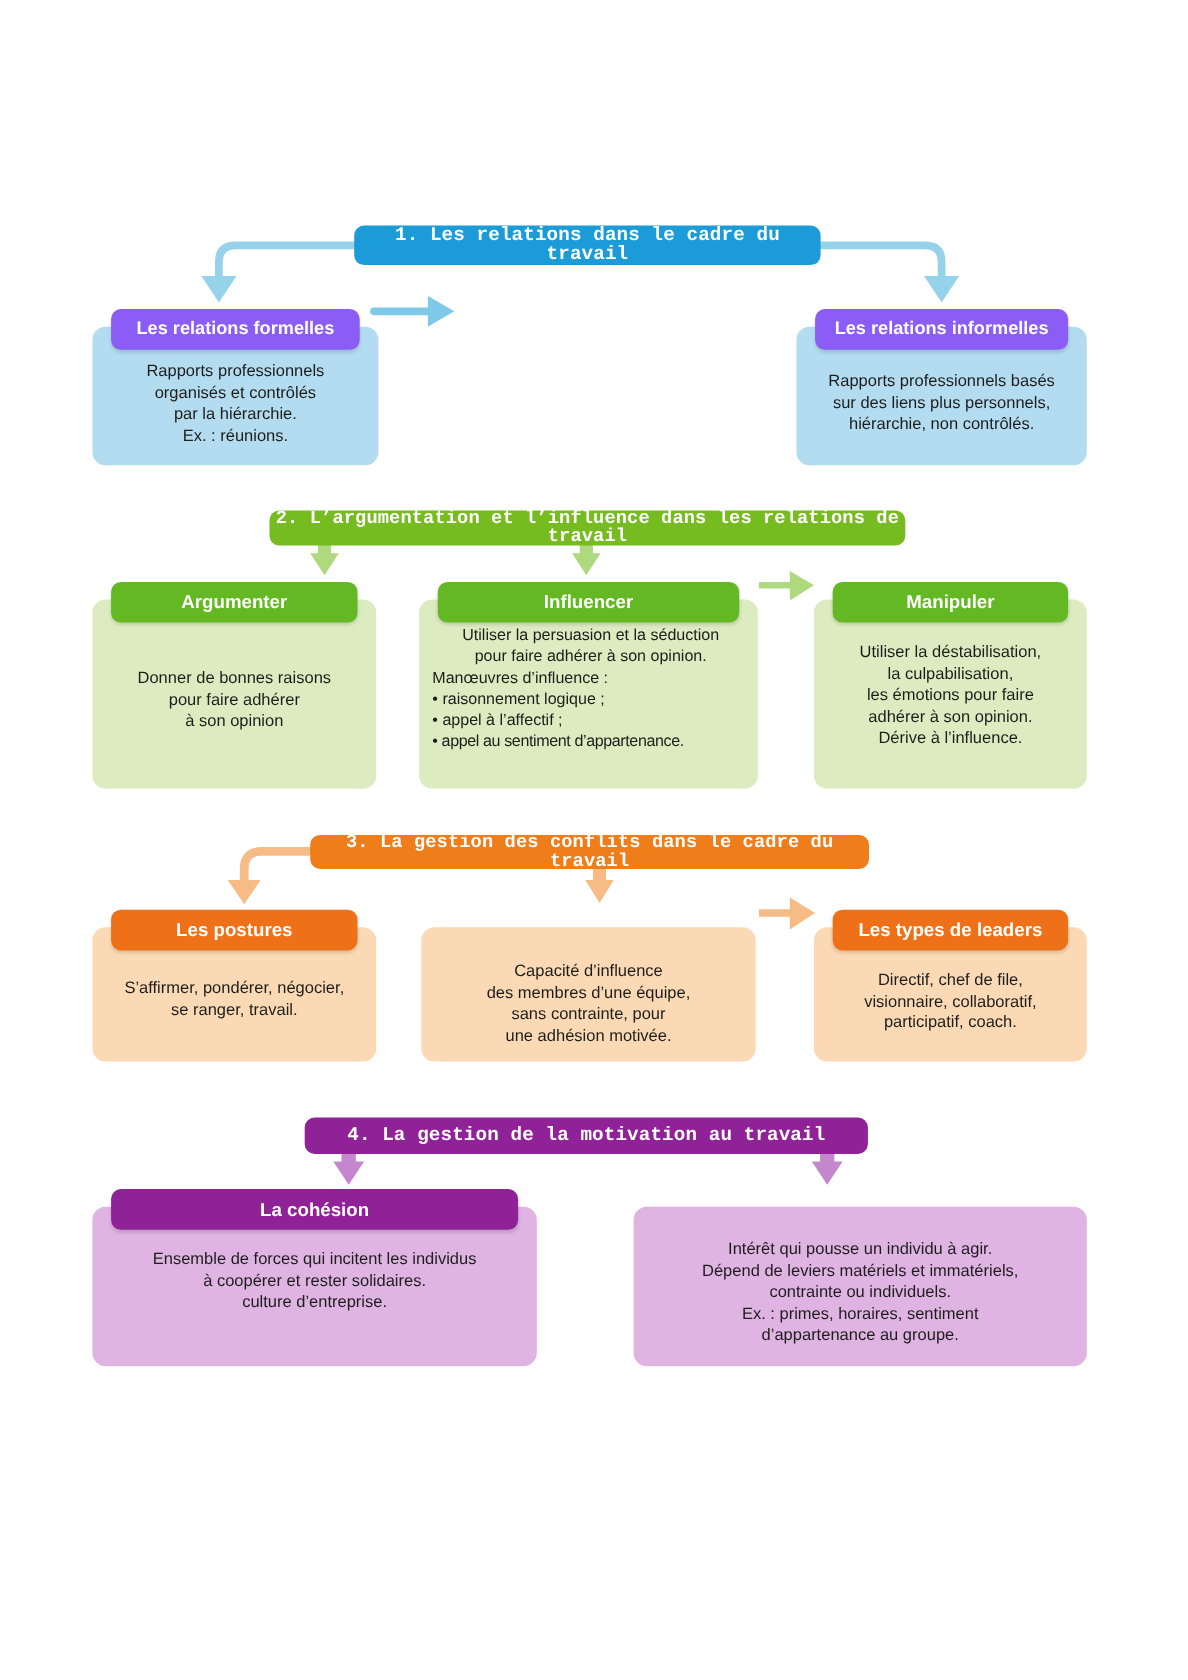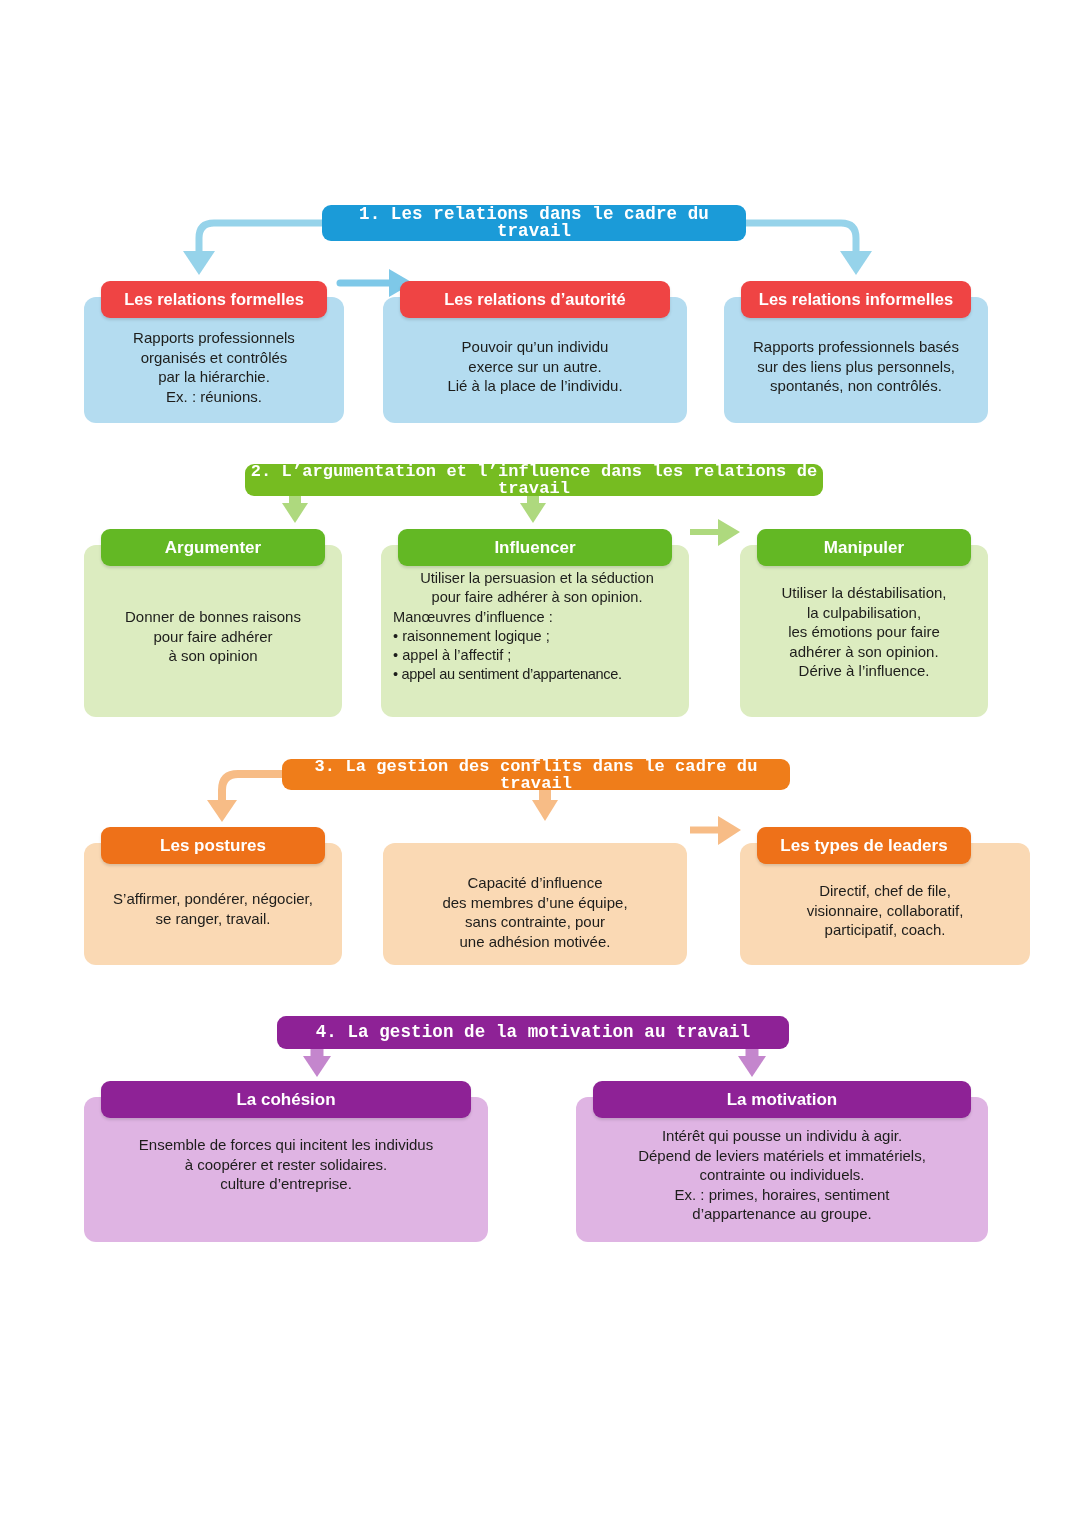--- a/index.html
+++ b/index.html
@@ -77,21 +77,21 @@
     line-height: 1.30;
   }
   .card-body.left-align { text-align: left; }
   .card-body .b-line { display: block; white-space: nowrap; }
   .card-body .b-line.ctr { text-align: center; }
   .card-body .b-line.tight { letter-spacing: -0.35px; }
 
   
   .s1 .hdr { background: #1b9bd8; }
   .s1 .card { background: #b4dcf0; }
-  .s1 .card-title { background: #ef4444; }
+  .s1 .card-title { background: #8b5cf6; }
 
   
   .s2 .hdr { background: #76bc21; }
   .s2 .card { background: #dcecc0; }
   .s2 .card-title { background: #63b824; }
 
   
   .s3 .hdr { background: #ef7d1a; }
   .s3 .card { background: #fad9b4; }
   .s3 .card-title { background: #ee7119; }
@@ -129,39 +129,29 @@
         <span>Les relations formelles</span>
       </div>
       <div class="card-body" style="top:31px;font-size:15px;">
         <span class="b-line">Rapports professionnels</span>
         <span class="b-line">organisés et contrôlés</span>
         <span class="b-line">par la hiérarchie.</span>
         <span class="b-line">Ex. : réunions.</span>
       </div>
     </div>
 
-    <div class="card" style="left:383px;top:297px;width:304px;height:126px;">
-      <div class="card-title" style="width:270px;font-size:16.5px;">
-        <span>Les relations d’autorité</span>
-      </div>
-      <div class="card-body" style="top:40px;font-size:15px;">
-        <span class="b-line">Pouvoir qu’un individu</span>
-        <span class="b-line">exerce sur un autre.</span>
-        <span class="b-line">Lié à la place de l’individu.</span>
-      </div>
-    </div>
 
     <div class="card" style="left:724px;top:297px;width:264px;height:126px;">
       <div class="card-title" style="width:230px;font-size:16.5px;">
         <span>Les relations informelles</span>
       </div>
       <div class="card-body" style="top:40px;font-size:15px;">
         <span class="b-line">Rapports professionnels basés</span>
         <span class="b-line">sur des liens plus personnels,</span>
-        <span class="b-line">spontanés, non contrôlés.</span>
+        <span class="b-line">hiérarchie, non contrôlés.</span>
       </div>
     </div>
   </div>
 
   <div class="section s2" style="top:0;height:260px;">
 
     <svg class="conn-layer" viewBox="0 0 1080 1527">
 
       <line x1="295" y1="492" x2="295" y2="505" stroke="#aed97e" stroke-width="12" stroke-linecap="butt"></line>
       <polygon points="282,503 308,503 295,523" fill="#aed97e"></polygon>
@@ -246,21 +236,21 @@
 
     <div class="card" style="left:383px;top:843px;width:304px;height:122px;">
       <div class="card-body" style="top:30px;font-size:15px;">
         <span class="b-line">Capacité d’influence</span>
         <span class="b-line">des membres d’une équipe,</span>
         <span class="b-line">sans contrainte, pour</span>
         <span class="b-line">une adhésion motivée.</span>
       </div>
     </div>
 
-    <div class="card" style="left:740px;top:843px;width:248px;height:122px;padding-left:42px;">
+    <div class="card" style="left:740px;top:843px;width:248px;height:122px;">
       <div class="card-title" style="width:214px;font-size:17px;">
         <span>Les types de leaders</span>
       </div>
       <div class="card-body" style="top:38px;font-size:15px;">
         <span class="b-line">Directif, chef de file,</span>
         <span class="b-line">visionnaire, collaboratif,</span>
         <span class="b-line">participatif, coach.</span>
       </div>
     </div>
   </div>
@@ -285,23 +275,20 @@
         <span>La cohésion</span>
       </div>
       <div class="card-body" style="top:38px;font-size:15px;">
         <span class="b-line">Ensemble de forces qui incitent les individus</span>
         <span class="b-line">à coopérer et rester solidaires.</span>
         <span class="b-line">culture d’entreprise.</span>
       </div>
     </div>
 
     <div class="card" style="left:576px;top:1097px;width:412px;height:145px;">
-      <div class="card-title" style="width:378px;font-size:17px;">
-        <span>La motivation</span>
-      </div>
       <div class="card-body" style="top:29px;font-size:15px;">
         <span class="b-line">Intérêt qui pousse un individu à agir.</span>
         <span class="b-line">Dépend de leviers matériels et immatériels,</span>
         <span class="b-line">contrainte ou individuels.</span>
         <span class="b-line">Ex. : primes, horaires, sentiment</span>
         <span class="b-line">d’appartenance au groupe.</span>
       </div>
     </div>
   </div>
 

